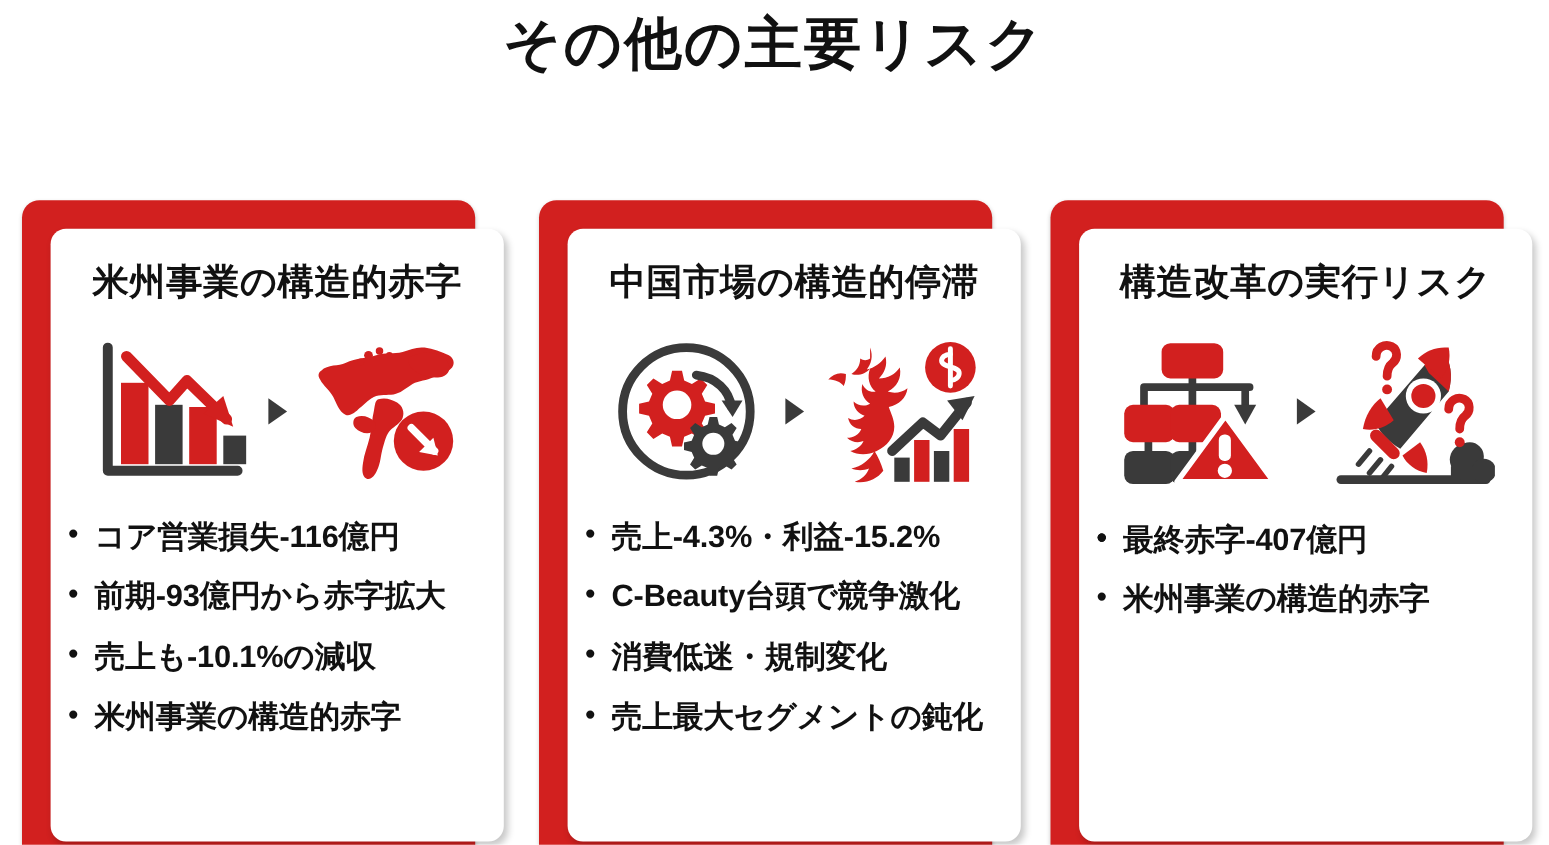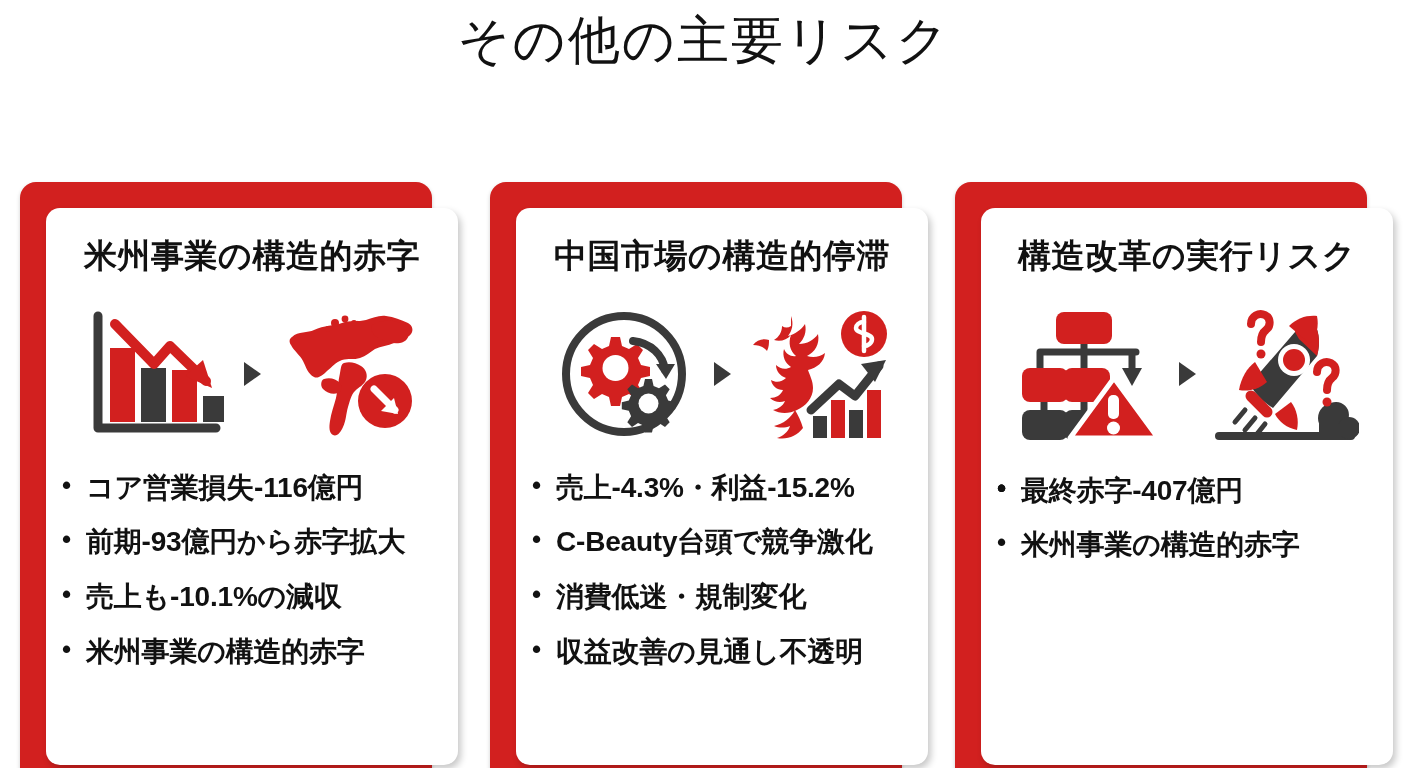--- a/index.html
+++ b/index.html
@@ -16,21 +16,21 @@
   }
 
   
   .slide-title {
     position: absolute;
     top: 8px;
     left: 0;
     width: 1408px;
     text-align: center;
     font-size: 52px;
-    font-weight: normal;
+    font-weight: bold;
     letter-spacing: 2px;
     color: #111111;
     line-height: 1.25;
     white-space: nowrap;
   }
 
   
   .cards-row {
     position: absolute;
     top: 142px;
@@ -237,21 +237,21 @@
             <path d="M64 106 L92 80 L108 92 L132 62" fill="none" stroke="#3A3A3A" stroke-width="9" stroke-linecap="round" stroke-linejoin="round"></path>
             <path d="M139 56 L114 60 L128 78 Z" fill="#3A3A3A"></path>
           </svg>
         </div>
       </div>
 
       <ul class="bullets">
         <li><span class="bul">•</span><span>売上-4.3%・利益-15.2%</span></li>
         <li><span class="bul">•</span><span>C-Beauty台頭で競争激化</span></li>
         <li><span class="bul">•</span><span>消費低迷・規制変化</span></li>
-        <li><span class="bul">•</span><span>収益改善の見通し不透明</span></li>
+        <li><span class="bul">•</span><span>売上最大セグメントの鈍化</span></li>
       </ul>
     </div>
   </div>
 
   <div class="card-wrap c2">
     <div class="card-frame"></div>
     <div class="card-panel">
       <div class="card-title">構造改革の実行リスク</div>
 
       <div class="icon-row">

